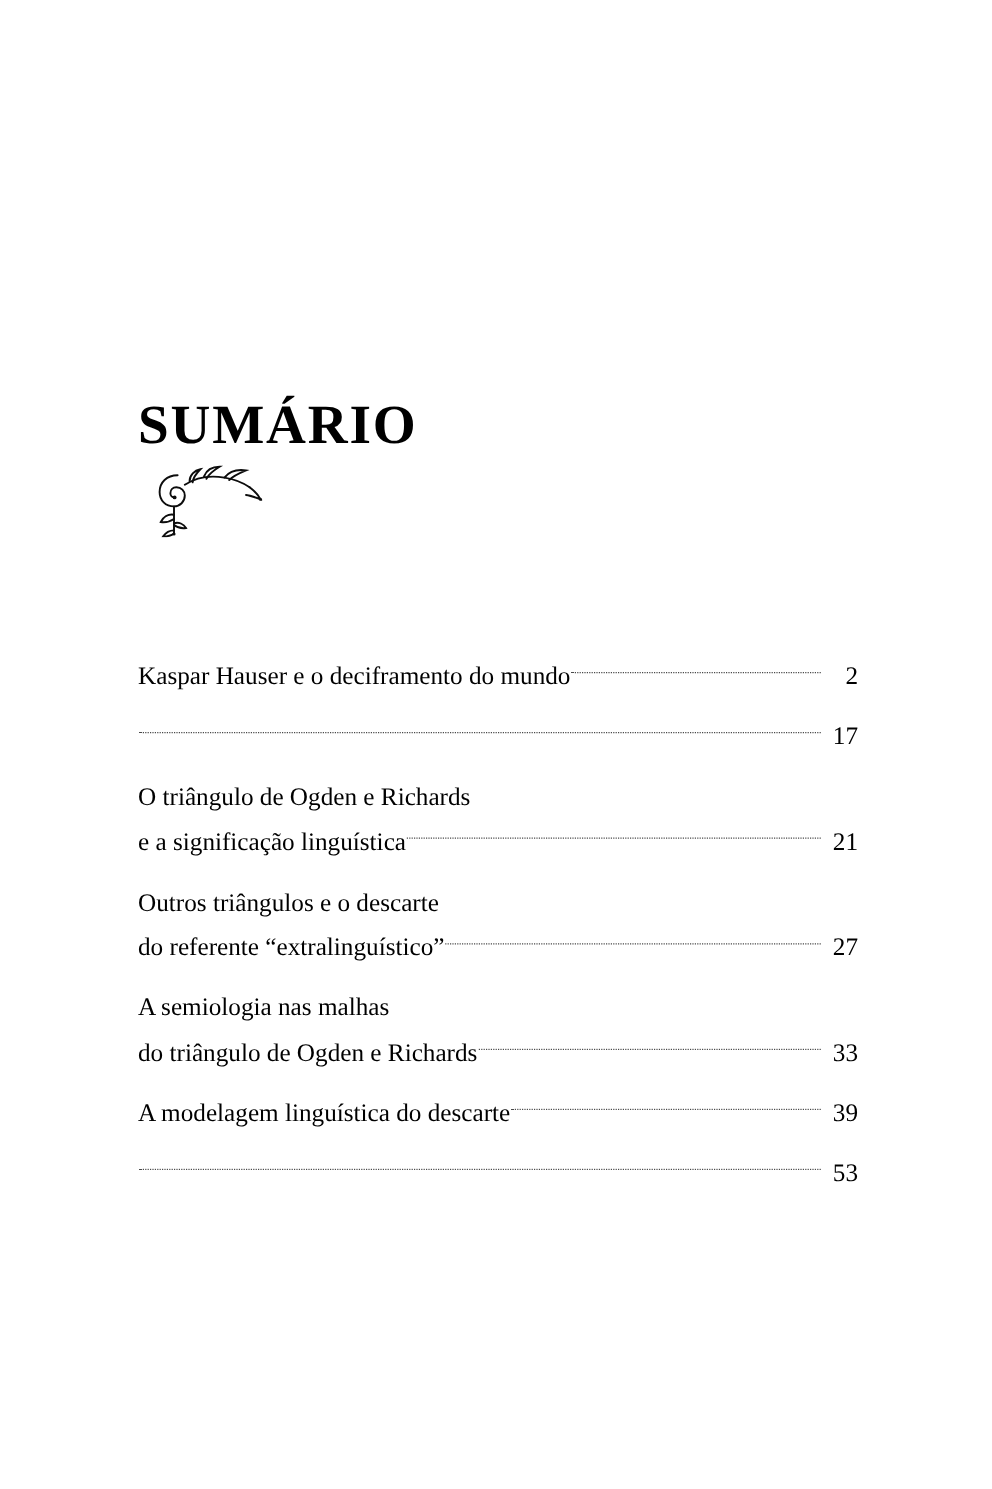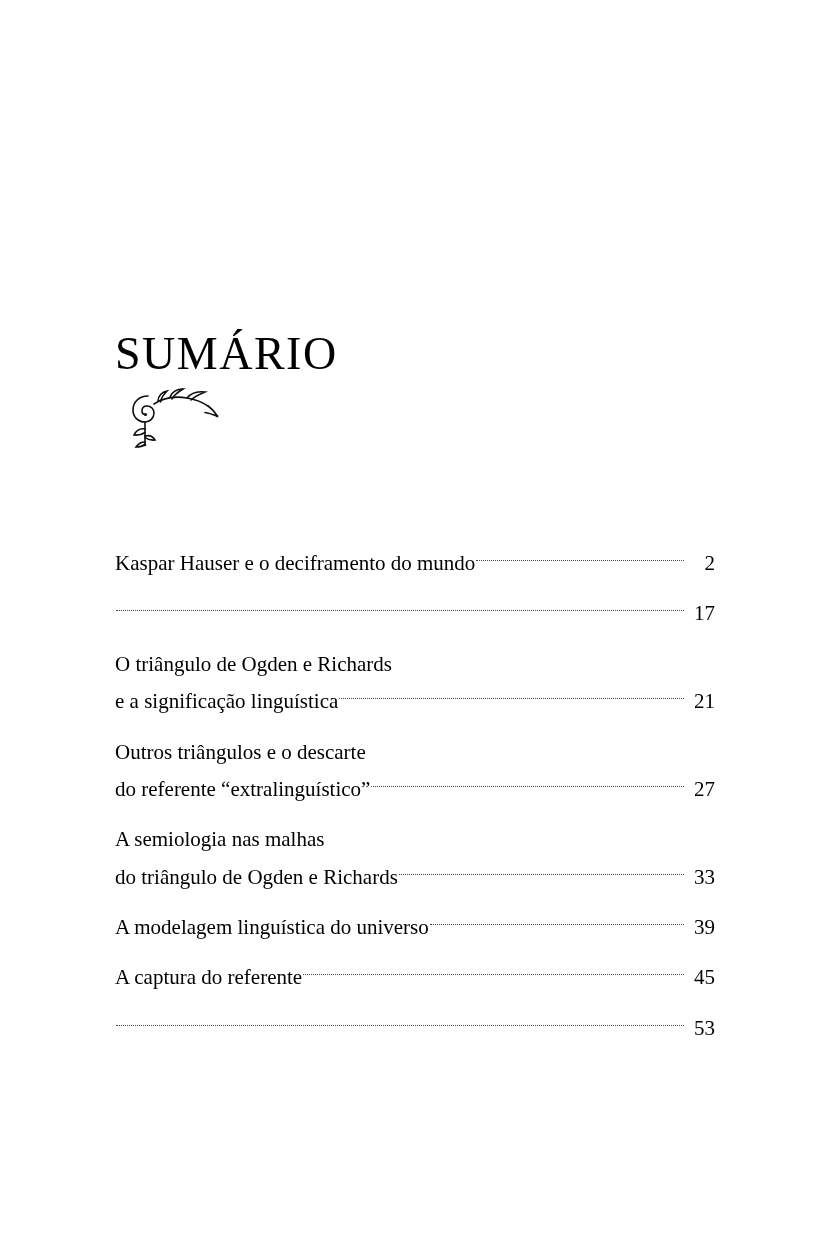--- a/index.html
+++ b/index.html
@@ -23,21 +23,21 @@
     background: #ffffff;
   }
   .content {
     position: absolute;
     left: 115px;
     top: 330px;
     width: 600px;
   }
   .toc-title {
     font-family: "Liberation Serif", "DejaVu Serif", serif;
-    font-weight: 400;
+    font-weight: 700;
     font-size: 46px;
     letter-spacing: 1.5px;
     line-height: 1.05;
     margin: 0;
     padding: 0;
     color: #000;
   }
   .ornament {
     margin-top: 8px;
     margin-left: 10px;
@@ -173,33 +173,26 @@
       </div>
       <div class="entry-line">
         <span class="entry-text">do triângulo de Ogden e Richards</span>
         <span class="leader"></span>
         <span class="page-num">33</span>
       </div>
     </li>
 
     <li class="toc-entry">
       <div class="entry-line">
-        <span class="entry-text">A modelagem linguística do universo</span>
+        <span class="entry-text">A modelagem linguística do descarte</span>
         <span class="leader"></span>
         <span class="page-num">39</span>
       </div>
     </li>
 
-    <li class="toc-entry">
-      <div class="entry-line">
-        <span class="entry-text">A captura do referente</span>
-        <span class="leader"></span>
-        <span class="page-num">45</span>
-      </div>
-    </li>
 
     <li class="toc-entry">
       <div class="entry-line">
         <span class="leader"></span>
         <span class="page-num">53</span>
       </div>
     </li>
 
   </ul>
 </div>

